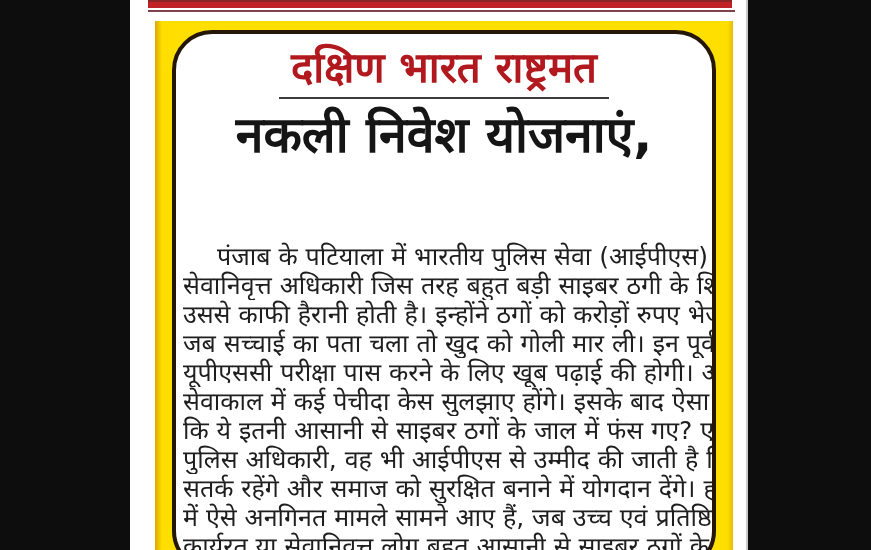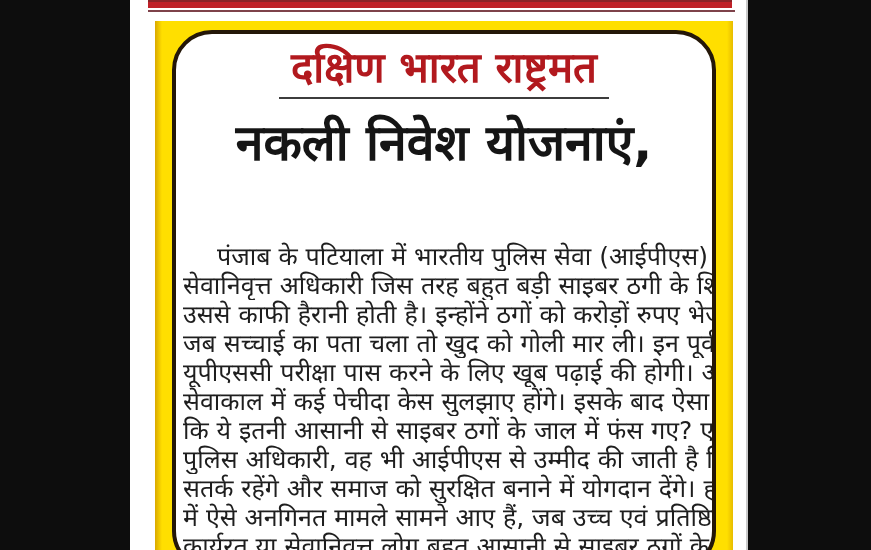--- a/index.html
+++ b/index.html
@@ -80,21 +80,21 @@
     transform: translateX(-50%);
     width: 330px;
     height: 2px;
     background: #3c3c3c;
   }
   .headline {
     position: absolute;
     top: 72px;
     left: 0;
     right: 0;
-    margin: 8px;
+    margin: 0;
     text-align: center;
     font-size: 50px;
     line-height: 59px;
     font-weight: bold;
     color: #151515;
   }
   .headline span { display: block; white-space: nowrap; }
   .article-body {
     position: absolute;
     top: 208px;

